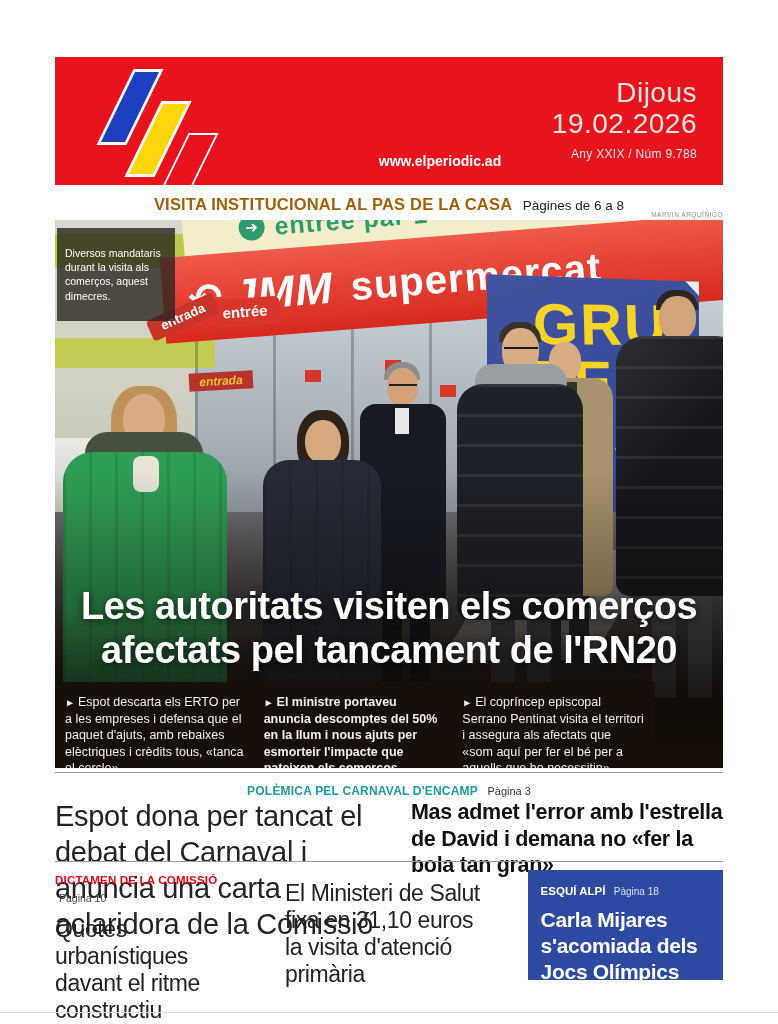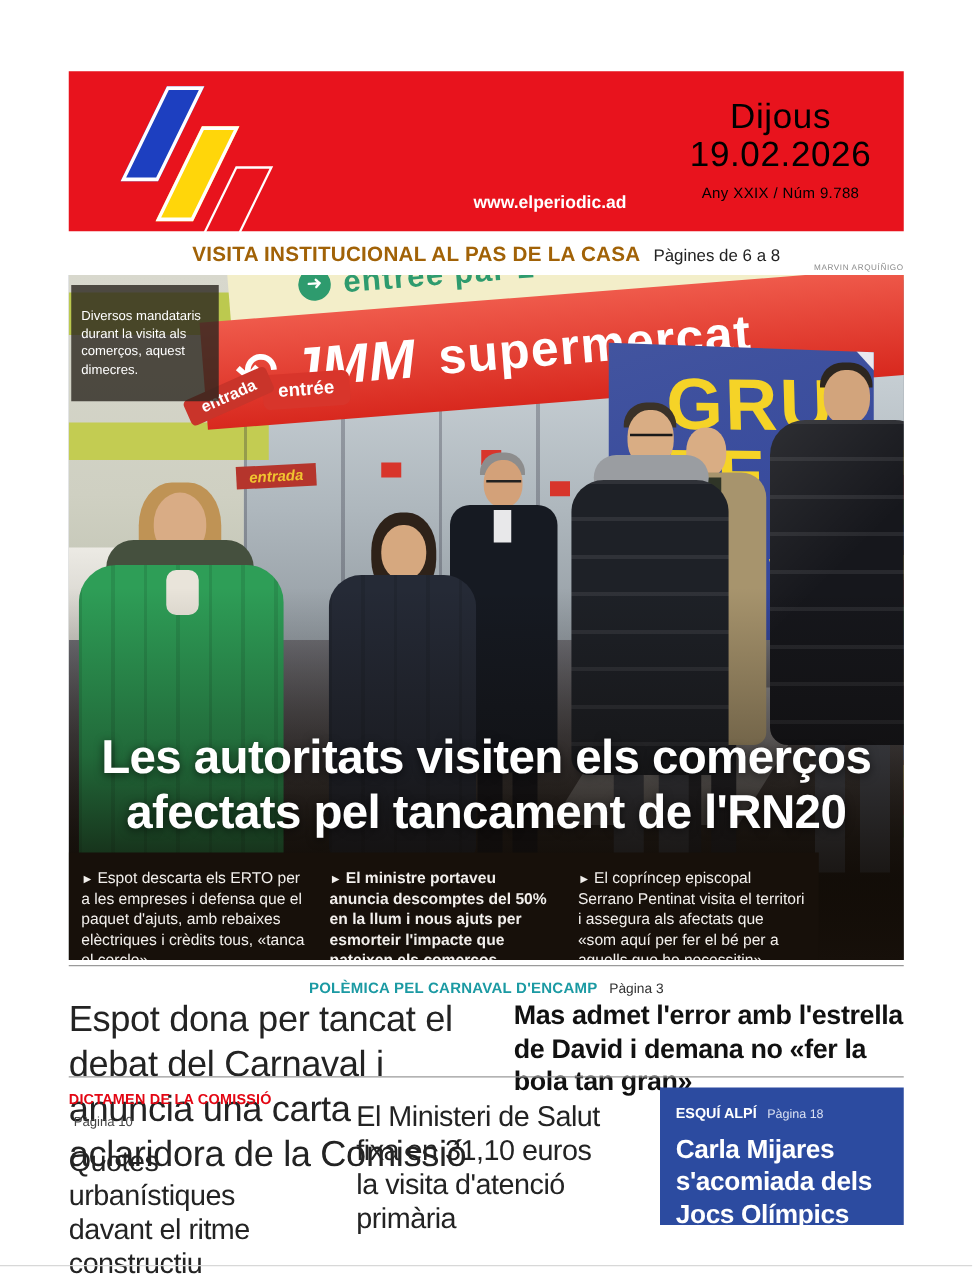--- a/index.html
+++ b/index.html
@@ -11,21 +11,21 @@
   .masthead { position:absolute; left:55px; top:57px; width:668px; height:128px; background:#e8131d; }
   .logo-mark { position:absolute; left:28px; top:6px; width:180px; height:118px; }
   .bar { position:absolute; width:30px; height:76px; transform:skewX(-26deg); border:3px solid #fff; }
   .bar.blue   { left:32px; top:6px;  background:#1d3fc0; }
   .bar.yellow { left:60px; top:38px; background:#ffd60a; }
   .bar.hollow { left:88px; top:70px; background:transparent; border-width:2px; height:72px; }
   .wordmark { position:absolute; left:222px; top:30px; display:flex; align-items:flex-end; color:#fff; }
   .wm-el, .wm-main { font-size:56px; font-weight:bold; letter-spacing:-2.5px; line-height:1; }
   .wm-region { writing-mode:vertical-rl; transform:rotate(180deg); font-size:10px; font-weight:bold; letter-spacing:.5px; margin:0 3px 6px 5px; }
   .wm-site { position:absolute; left:305px; top:96px; width:160px; text-align:center; color:#fff; font-size:14px; font-weight:bold; }
-  .mast-right { position:absolute; right:26px; top:20px; color:#000000; text-align:center; }
+  .mast-right { position:absolute; right:26px; top:20px; color:#e5e5e5; text-align:right; }
   .mr-day, .mr-date { font-size:28px; line-height:1.12; font-weight:400; letter-spacing:.5px; }
   .mr-edition { font-size:12px; margin-top:7px; letter-spacing:.3px; }
 
   
   .top-kicker { position:absolute; left:55px; top:195px; width:668px; text-align:center; }
   .top-kicker .k { color:#a16207; font-weight:bold; font-size:16.5px; letter-spacing:.2px; }
   .top-kicker .p { color:#222; font-size:13.5px; margin-left:6px; }
   .photo-credit { position:absolute; left:55px; top:211px; width:668px; text-align:right; font-size:6.5px; color:#8a8a8a; letter-spacing:.5px; }
 
   

